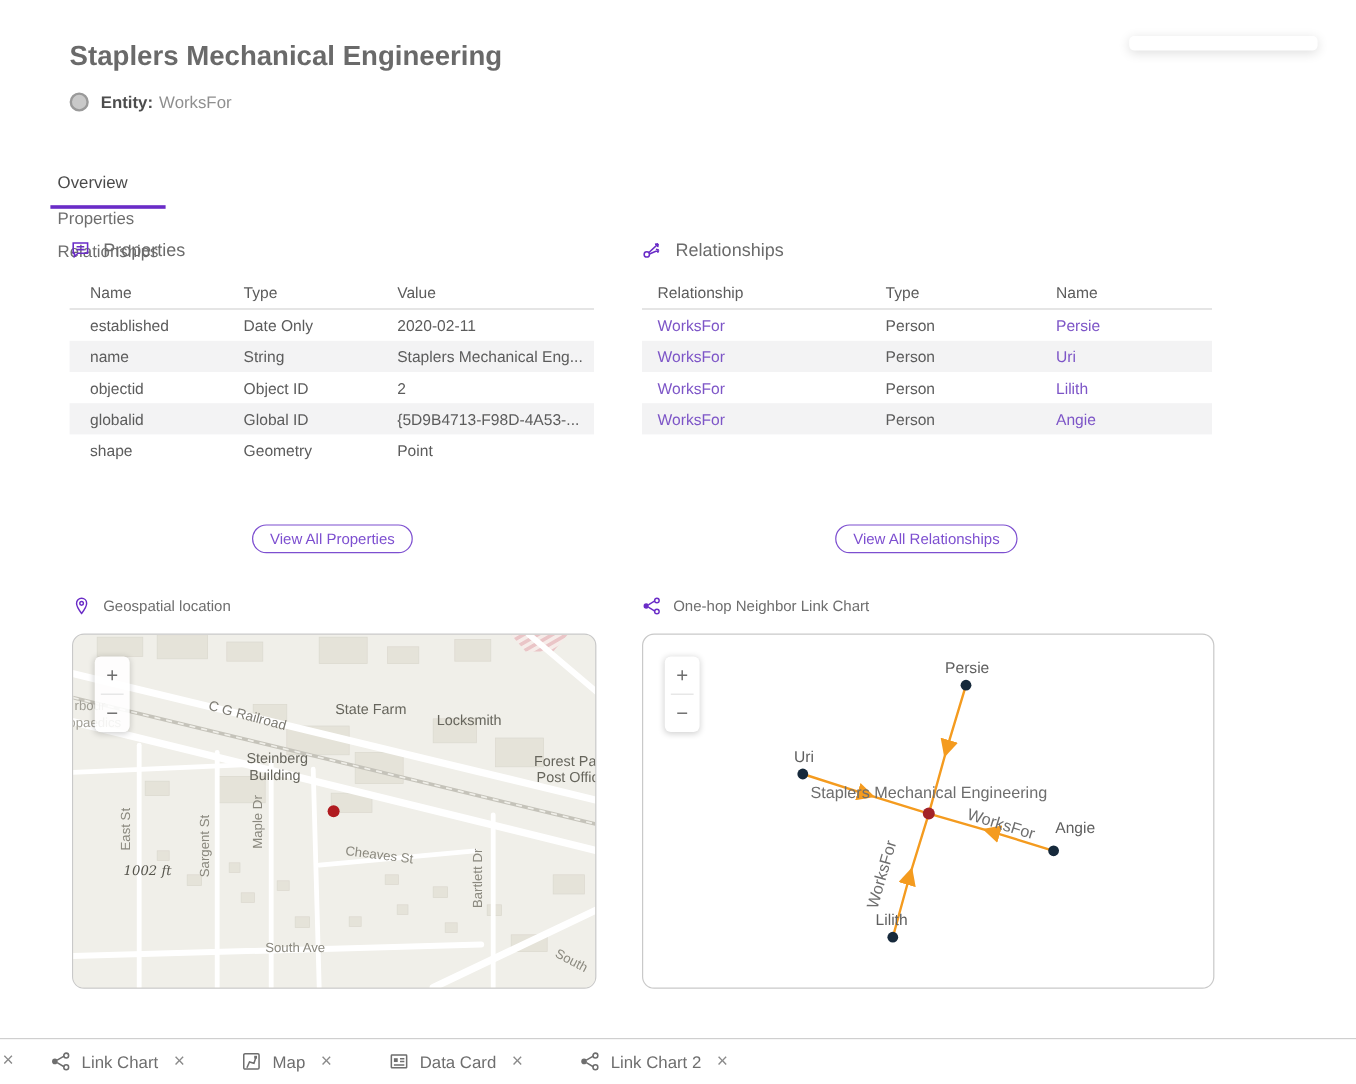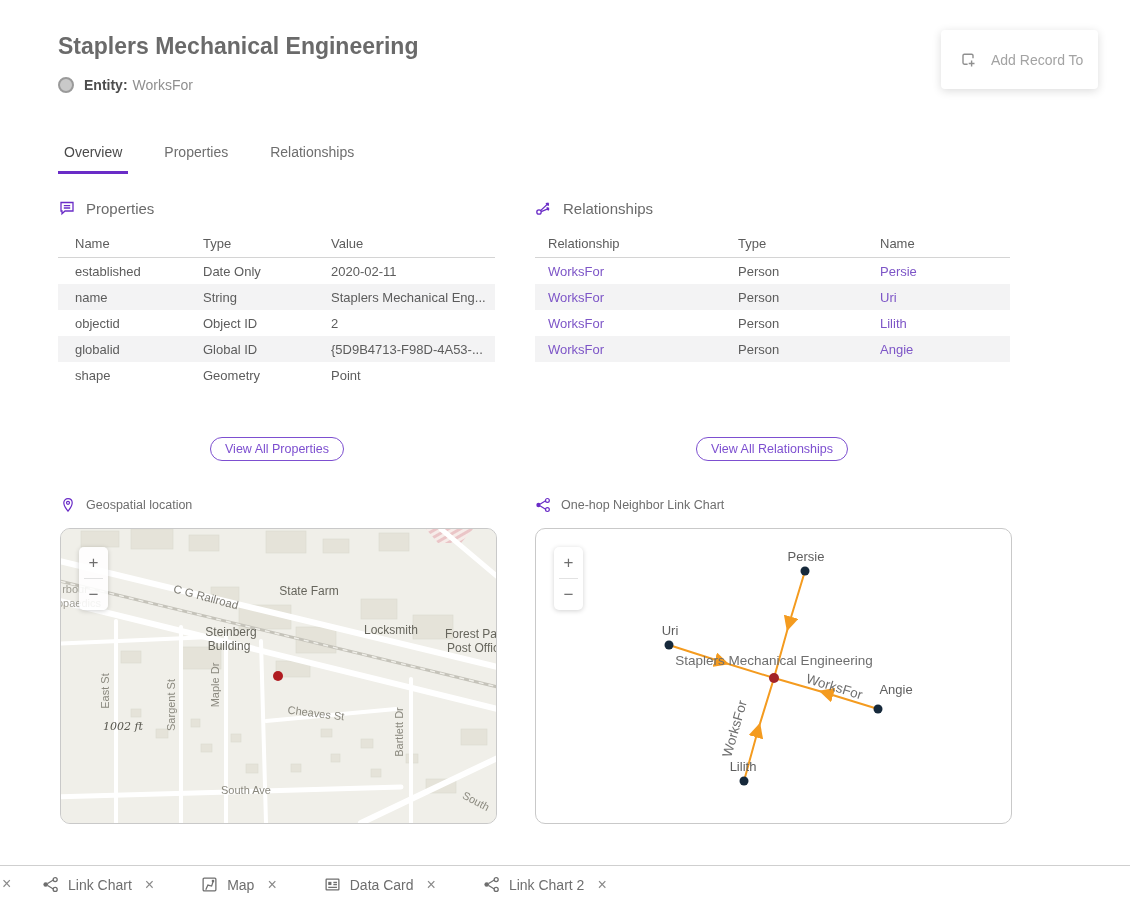--- a/index.html
+++ b/index.html
@@ -14,21 +14,21 @@
   .entity-value{color:#8f8f8f;}
 
   
   .ctx-menu{position:absolute;left:941px;top:30px;width:157px;background:#fff;border-radius:4px;
             box-shadow:0 2px 10px rgba(0,0,0,0.14);padding:6px 0;}
   .ctx-item{display:flex;align-items:center;height:47px;padding-left:18px;cursor:pointer;}
   .ctx-item .ico{width:18px;height:18px;margin-right:14px;flex:0 0 18px;}
   .ctx-item .lbl{font-size:14px;color:#a3a3a3;}
 
   
-  .tabs{position:absolute;left:58px;top:144px;display:flex;}
+  .tabs{position:absolute;left:42px;top:144px;display:flex;flex-direction:column;}
   .tab{font-size:14px;color:#6e6e6e;margin-right:30px;padding:0 6px 11px 6px;cursor:pointer;}
   .tab.active{color:#4a4a4a;border-bottom:3px solid #6a2cc7;}
 
   
   .section{position:absolute;top:197px;}
   .sec-props{left:58px;width:437px;}
   .sec-rels{left:535px;width:475px;}
   .sec-head{display:flex;align-items:center;height:22px;margin-bottom:10px;}
   .sec-head .ico{width:18px;height:18px;margin-right:10px;}
   .sec-head .ttl{font-size:15px;color:#6b6b6b;}
@@ -86,29 +86,20 @@
 <div id="page">
 
   <div class="page-title">Staplers Mechanical Engineering</div>
   <div class="entity-row">
     <span class="entity-dot"></span>
     <span class="entity-label">Entity:</span>
     <span class="entity-value">WorksFor</span>
   </div>
 
   <div class="ctx-menu">
-    <div class="ctx-item">
-      <span class="ico">
-        <svg viewBox="0 0 18 18" width="18" height="18" fill="none" stroke="#8f8f8f" stroke-width="1.4">
-          <path d="M14 7.2 V4.6 Q14 3.2 12.6 3.2 H5.4 Q4 3.2 4 4.6 V11.8 Q4 13.2 5.4 13.2 H8.6"></path>
-          <path d="M12.6 9.6 V15.4 M9.7 12.5 H15.5"></path>
-        </svg>
-      </span>
-      <span class="lbl">Add Record To</span>
-    </div>
   </div>
 
   <div class="tabs">
     <div class="tab active">Overview</div>
     <div class="tab">Properties</div>
     <div class="tab">Relationships</div>
   </div>
 
   <div class="section sec-props">
     <div class="sec-head">
@@ -276,21 +267,21 @@
       </g>
 
       <path d="M-10 50 L445 160" stroke="#c5c3ba" stroke-width="3" fill="none"></path>
       <path d="M-10 50 L445 160" stroke="#f0efe9" stroke-width="1.4" stroke-dasharray="5 5" fill="none"></path>
     </svg>
 
     <div class="mlab street" style="left:14px;top:60px;color:#a09e95;">rbour</div>
     <div class="mlab street" style="left:18px;top:74px;color:#a09e95;">opaedics</div>
     <div class="mlab street" style="left:145px;top:68px;transform:translate(-50%,-50%) rotate(15deg);font-size:11.5px;color:#7c7a72;">C G Railroad</div>
     <div class="mlab poi" style="left:248px;top:62px;">State Farm</div>
-    <div class="mlab poi" style="left:330px;top:71px;margin-top:30px;">Locksmith</div>
+    <div class="mlab poi" style="left:330px;top:71px;">Locksmith</div>
     <div class="mlab poi" style="left:170px;top:103px;">Steinberg</div>
     <div class="mlab poi" style="left:168px;top:117px;">Building</div>
     <div class="mlab poi" style="left:412px;top:105px;">Forest Par</div>
     <div class="mlab poi" style="left:412px;top:119px;">Post Offic</div>
     <div class="mlab street" style="left:44px;top:162px;transform:translate(-50%,-50%) rotate(-90deg);">East St</div>
     <div class="mlab street" style="left:110px;top:176px;transform:translate(-50%,-50%) rotate(-90deg);">Sargent St</div>
     <div class="mlab street" style="left:154px;top:156px;transform:translate(-50%,-50%) rotate(-90deg);">Maple Dr</div>
     <div class="mlab street" style="left:255px;top:184px;transform:translate(-50%,-50%) rotate(7deg);">Cheaves St</div>
     <div class="mlab street" style="left:338px;top:203px;transform:translate(-50%,-50%) rotate(-90deg);">Bartlett Dr</div>
     <div class="mlab street" style="left:185px;top:261px;">South Ave</div>

